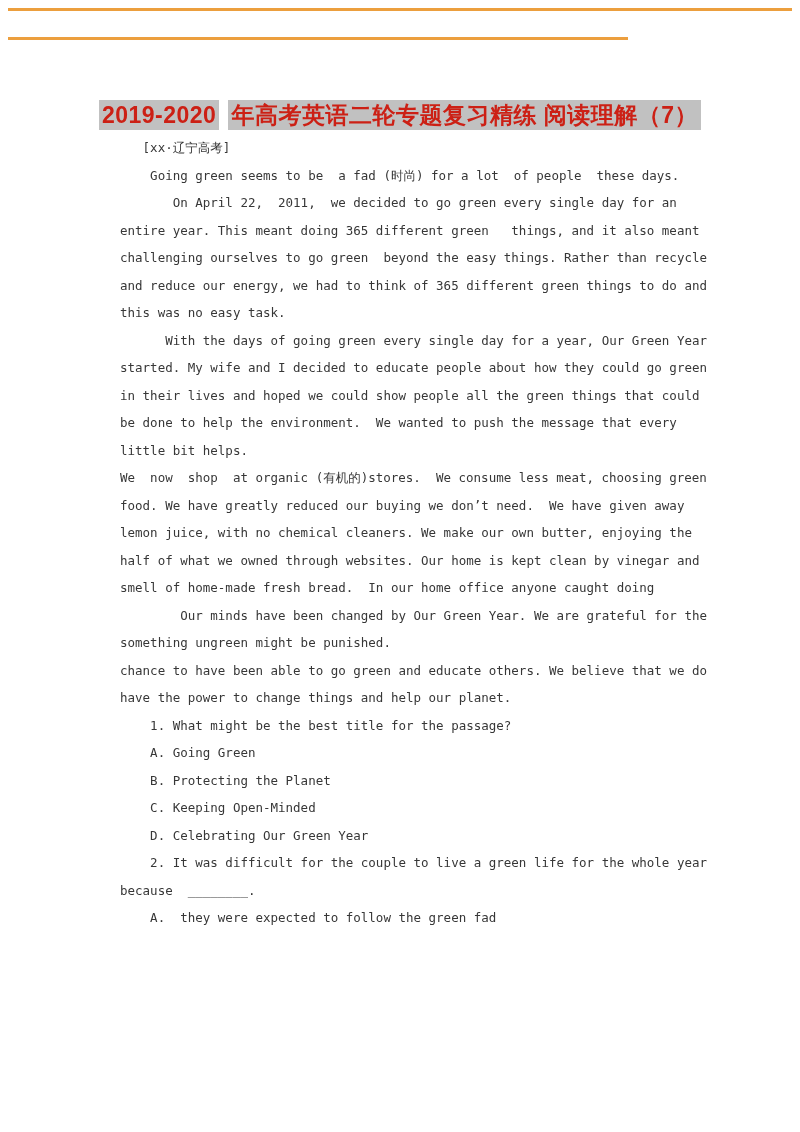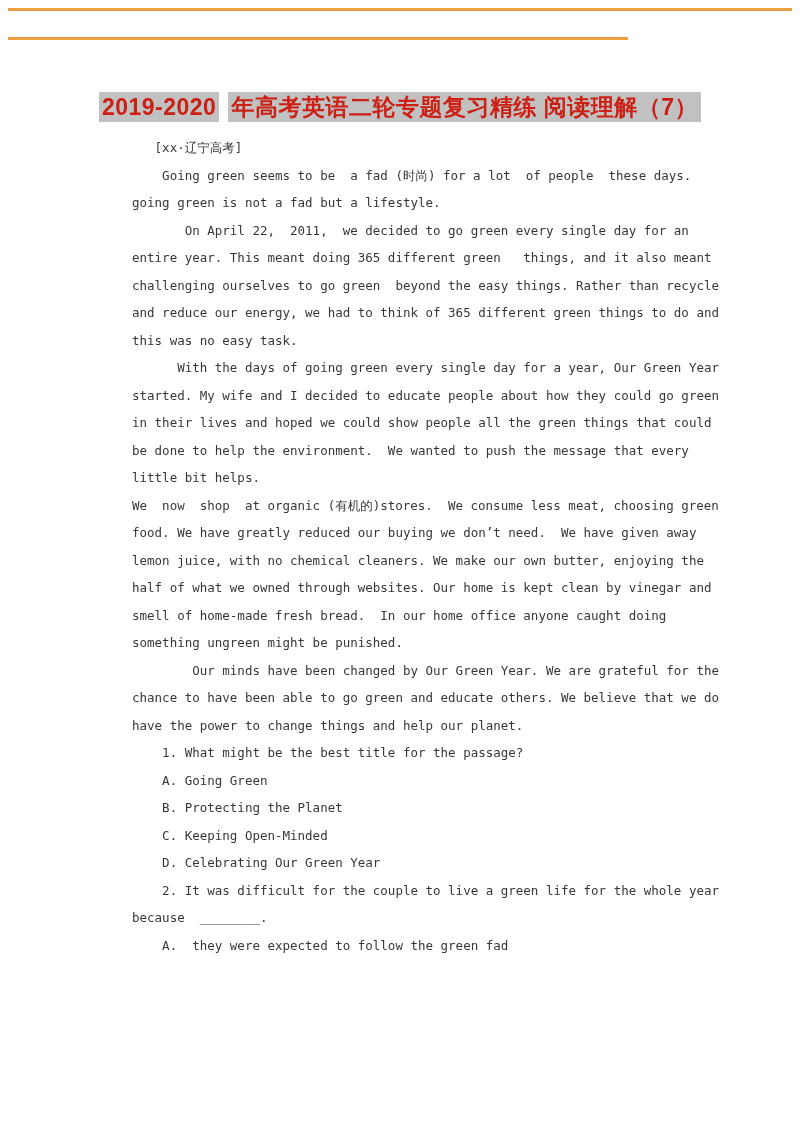--- a/index.html
+++ b/index.html
@@ -12,37 +12,37 @@
   }
   .accent-line {
     position: absolute;
     height: 3px;
     background: #ec9f3e;
   }
   #accent-line-1 { left: 8px; top: 8px; width: 784px; }
   #accent-line-2 { left: 8px; top: 37px; width: 620px; }
   .doc-title {
     position: absolute;
-    top: 91px; left: 0; width: 800px;
+    top: 99px; left: 0; width: 800px;
     text-align: center;
     font-family: "Liberation Sans", sans-serif;
     font-weight: bold;
     font-size: 23px;
     line-height: 32px;
     color: #cc2015;
     letter-spacing: 0.5px;
   }
   .doc-title .hl {
     background: #c1c1c1;
     padding: 2px 3px;
   }
   .doc-title .hl + .hl { margin-left: 9px; }
   #document-body {
     position: absolute;
-    left: 132px; top: 134px;
+    left: 120px; top: 134px;
     width: 660px;
   }
   .text-line {
     white-space: pre;
     font-family: "DejaVu Sans Mono", monospace;
     font-size: 12.5px;
     line-height: 27.5px;
     height: 27.5px;
     color: #373737;
   }
@@ -54,38 +54,37 @@
 <div class="accent-line" id="accent-line-2"></div>
 
 <div class="doc-title">
   <span class="hl">2019-2020</span><span class="hl">年高考英语二轮专题复习精练 阅读理解（7）</span>
 </div>
 
 <div id="document-body">
   <div class="text-line">   [xx·辽宁高考]</div>
 
 <div class="text-line">    Going green seems to be  a fad (时尚) for a lot  of people  these days.</div>
-    <div class="text-line">going green is not a fad but a lifestyle.</div>
     <div class="text-line">       On April 22,  2011,  we decided to go green every single day for an</div>
     <div class="text-line">entire year. This meant doing 365 different green   things, and it also meant</div>
     <div class="text-line">challenging ourselves to go green  beyond the easy things. Rather than recycle</div>
     <div class="text-line">and reduce our energy, we had to think of 365 different green things to do and</div>
     <div class="text-line">this was no easy task.</div>
     <div class="text-line">      With the days of going green every single day for a year, Our Green Year</div>
     <div class="text-line">started. My wife and I decided to educate people about how they could go green</div>
     <div class="text-line">in their lives and hoped we could show people all the green things that could</div>
     <div class="text-line">be done to help the environment.  We wanted to push the message that every</div>
     <div class="text-line">little bit helps.</div>
     <div class="text-line">We  now  shop  at organic (有机的)stores.  We consume less meat, choosing green</div>
     <div class="text-line">food. We have greatly reduced our buying we don’t need.  We have given away</div>
     <div class="text-line">lemon juice, with no chemical cleaners. We make our own butter, enjoying the</div>
     <div class="text-line">half of what we owned through websites. Our home is kept clean by vinegar and</div>
     <div class="text-line">smell of home-made fresh bread.  In our home office anyone caught doing</div>
+    <div class="text-line">        Our minds have been changed by Our Green Year. We are grateful for the</div>
     <div class="text-line">something ungreen might be punished.</div>
-    <div class="text-line">        Our minds have been changed by Our Green Year. We are grateful for the</div>
     <div class="text-line">chance to have been able to go green and educate others. We believe that we do</div>
     <div class="text-line">have the power to change things and help our planet.</div>
     <div class="text-line">    1. What might be the best title for the passage?</div>
     <div class="text-line">    A. Going Green</div>
     <div class="text-line">    B. Protecting the Planet</div>
     <div class="text-line">    C. Keeping Open-Minded</div>
     <div class="text-line">    D. Celebrating Our Green Year</div>
     <div class="text-line">    2. It was difficult for the couple to live a green life for the whole year</div>
     <div class="text-line">because  ________.</div>
     <div class="text-line">    A.  they were expected to follow the green fad</div>

